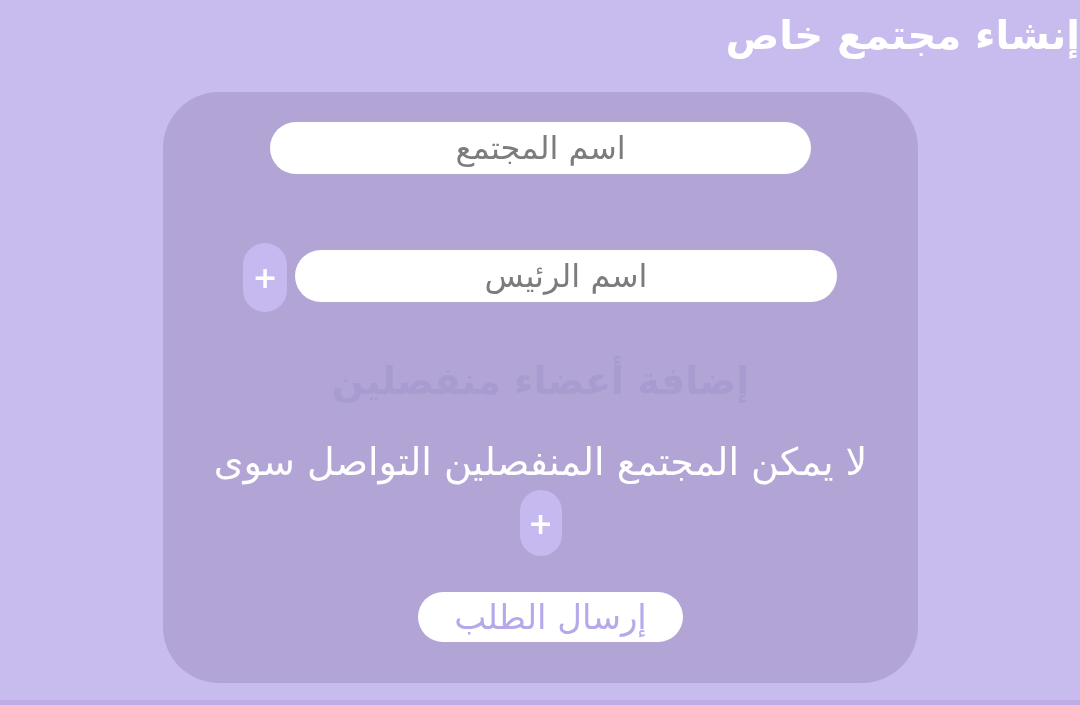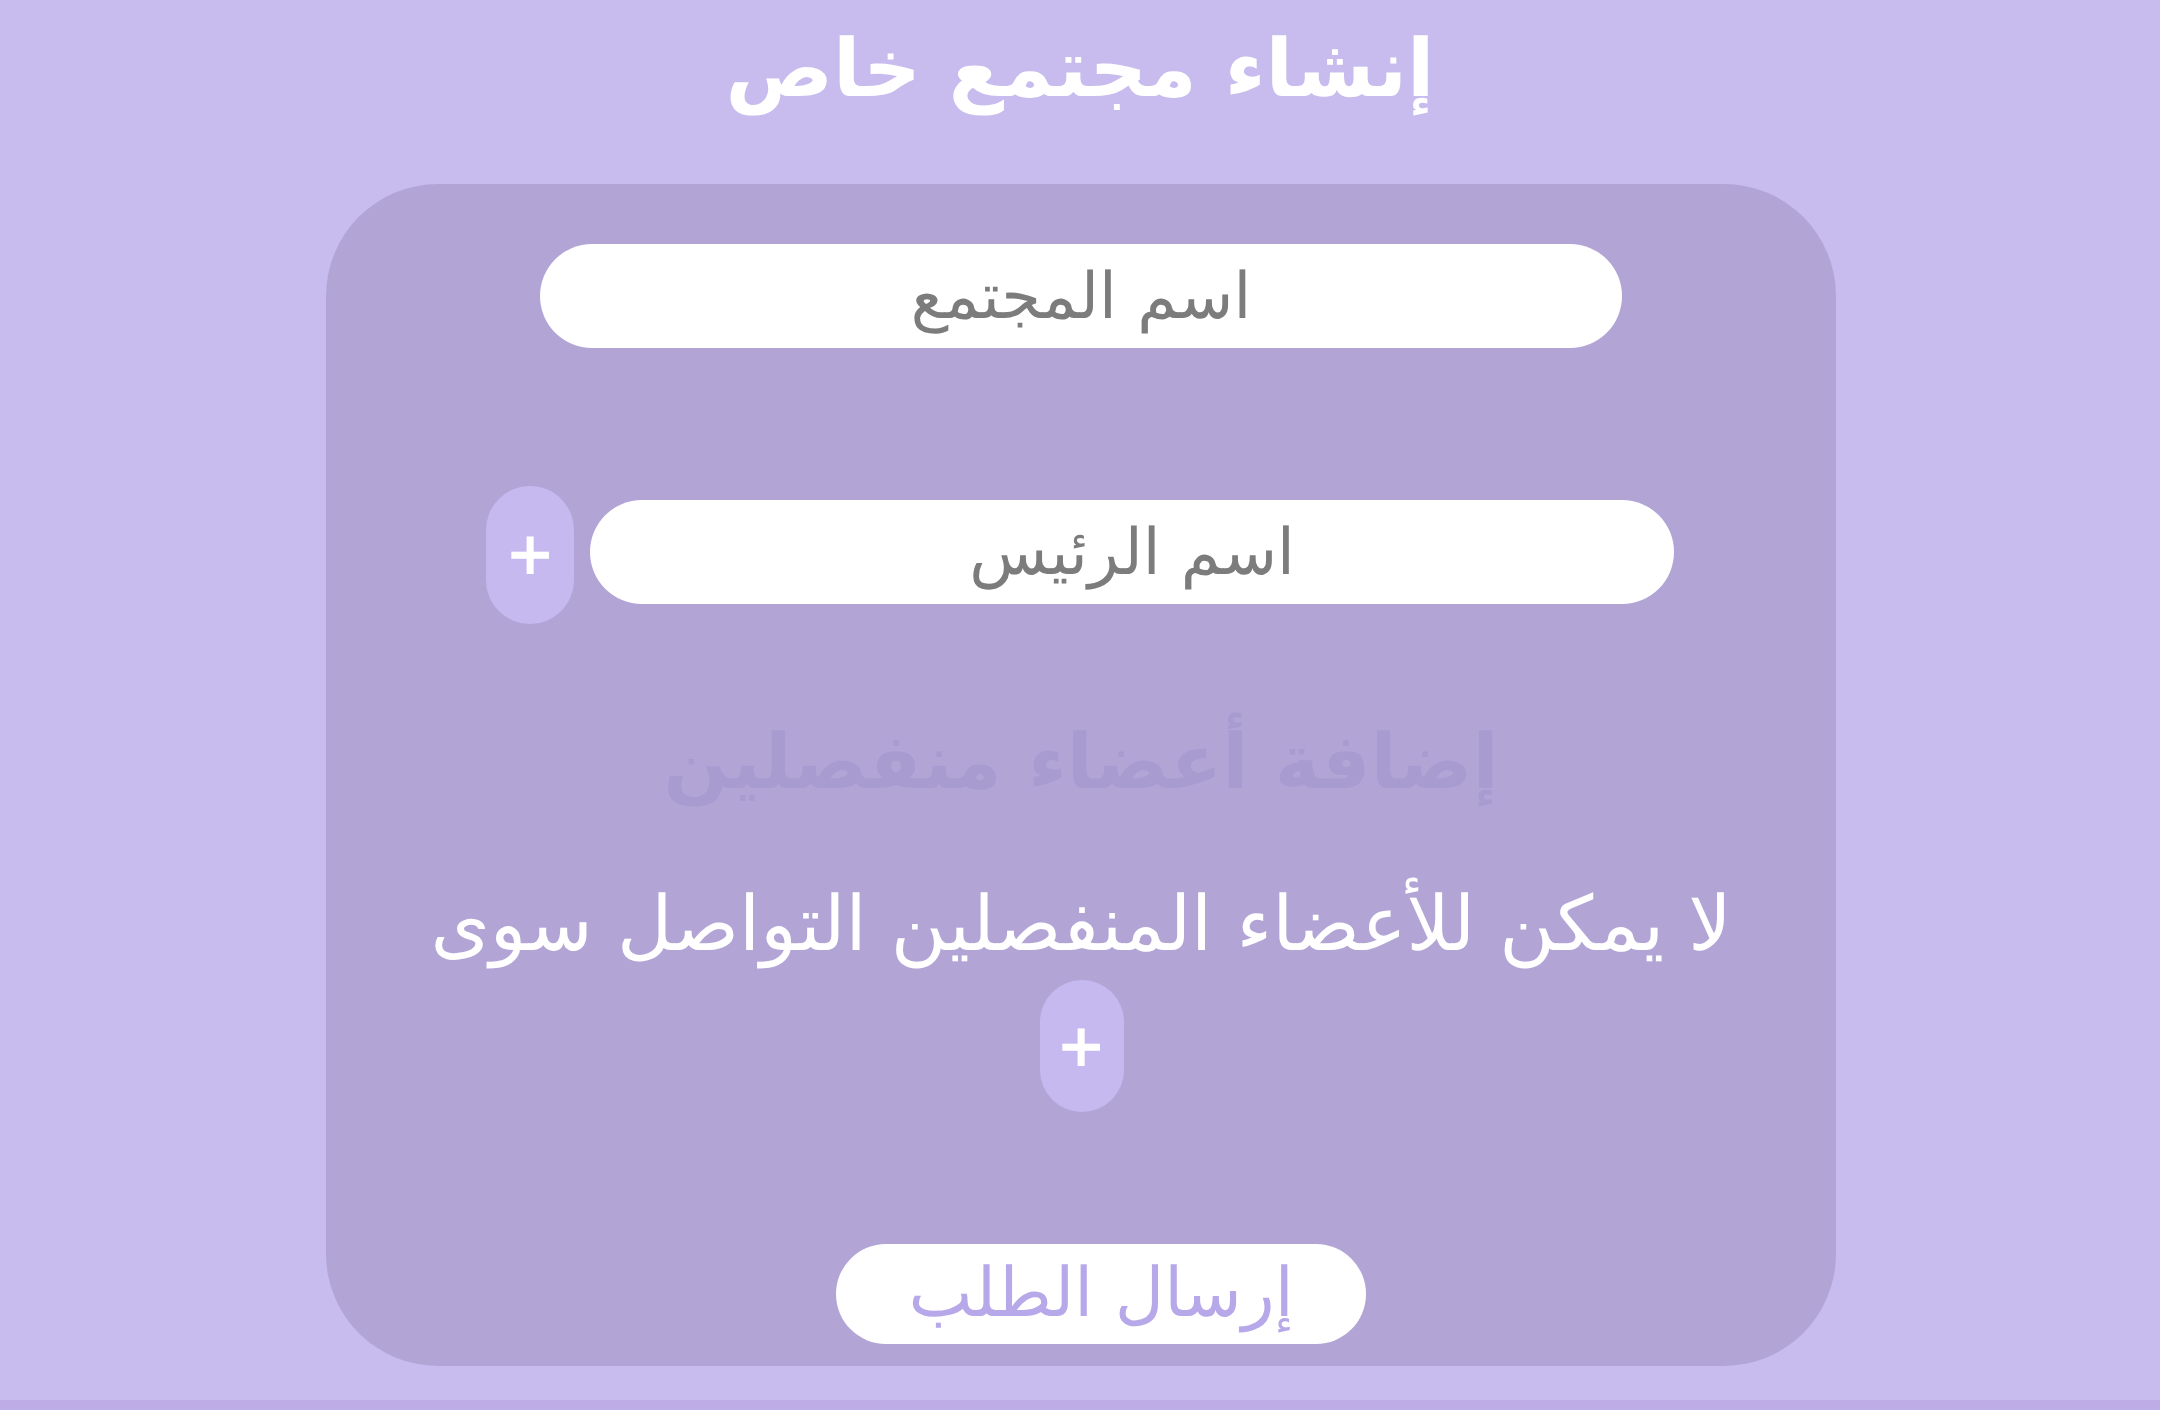--- a/index.html
+++ b/index.html
@@ -13,21 +13,20 @@
     background: #c8bbee;
     overflow: hidden;
     direction: rtl;
   }
 
   .page-title {
     position: absolute;
     top: 8px;
     left: 0;
     width: 100%;
-    text-align: center;
     font-size: 40px;
     font-weight: bold;
     color: #ffffff;
     line-height: 54px;
   }
 
   .card {
     position: absolute;
     left: 163px;
     top: 92px;
@@ -106,21 +105,21 @@
     align-items: center;
     justify-content: center;
     gap: 16px;
     line-height: 52px;
   }
   .add-member-btn { width: 42px; height: 66px; border-radius: 21px; }
 
   .submit-btn {
     position: absolute;
     left: 255px;
-    top: 530px;
+    top: 500px;
     width: 265px;
     height: 50px;
     background: #ffffff;
     border: none;
     border-radius: 25px;
     color: #b7a8ea;
     font-size: 34px;
     font-weight: 500;
     font-family: "DejaVu Sans", sans-serif;
     display: flex;
@@ -151,21 +150,21 @@
 
     <button class="plus-pill add-president-btn">
       <span>+</span>
     </button>
 
     <input class="pill-input president-input" type="text" placeholder="اسم الرئيس" style="">
 
     <div class="faded-heading">إضافة أعضاء منفصلين</div>
 
     <div class="info-block">
-      <div class="info-line1">لا يمكن للأعضاء المنفصلين التواصل سوى</div>
+      <div class="info-line1">لا يمكن المجتمع المنفصلين التواصل سوى</div>
       <div class="info-line2">
         <button class="plus-pill add-member-btn">
           <span>+</span>
         </button>
       </div>
     </div>
 
     <button class="submit-btn">إرسال الطلب</button>
 
   </div>

